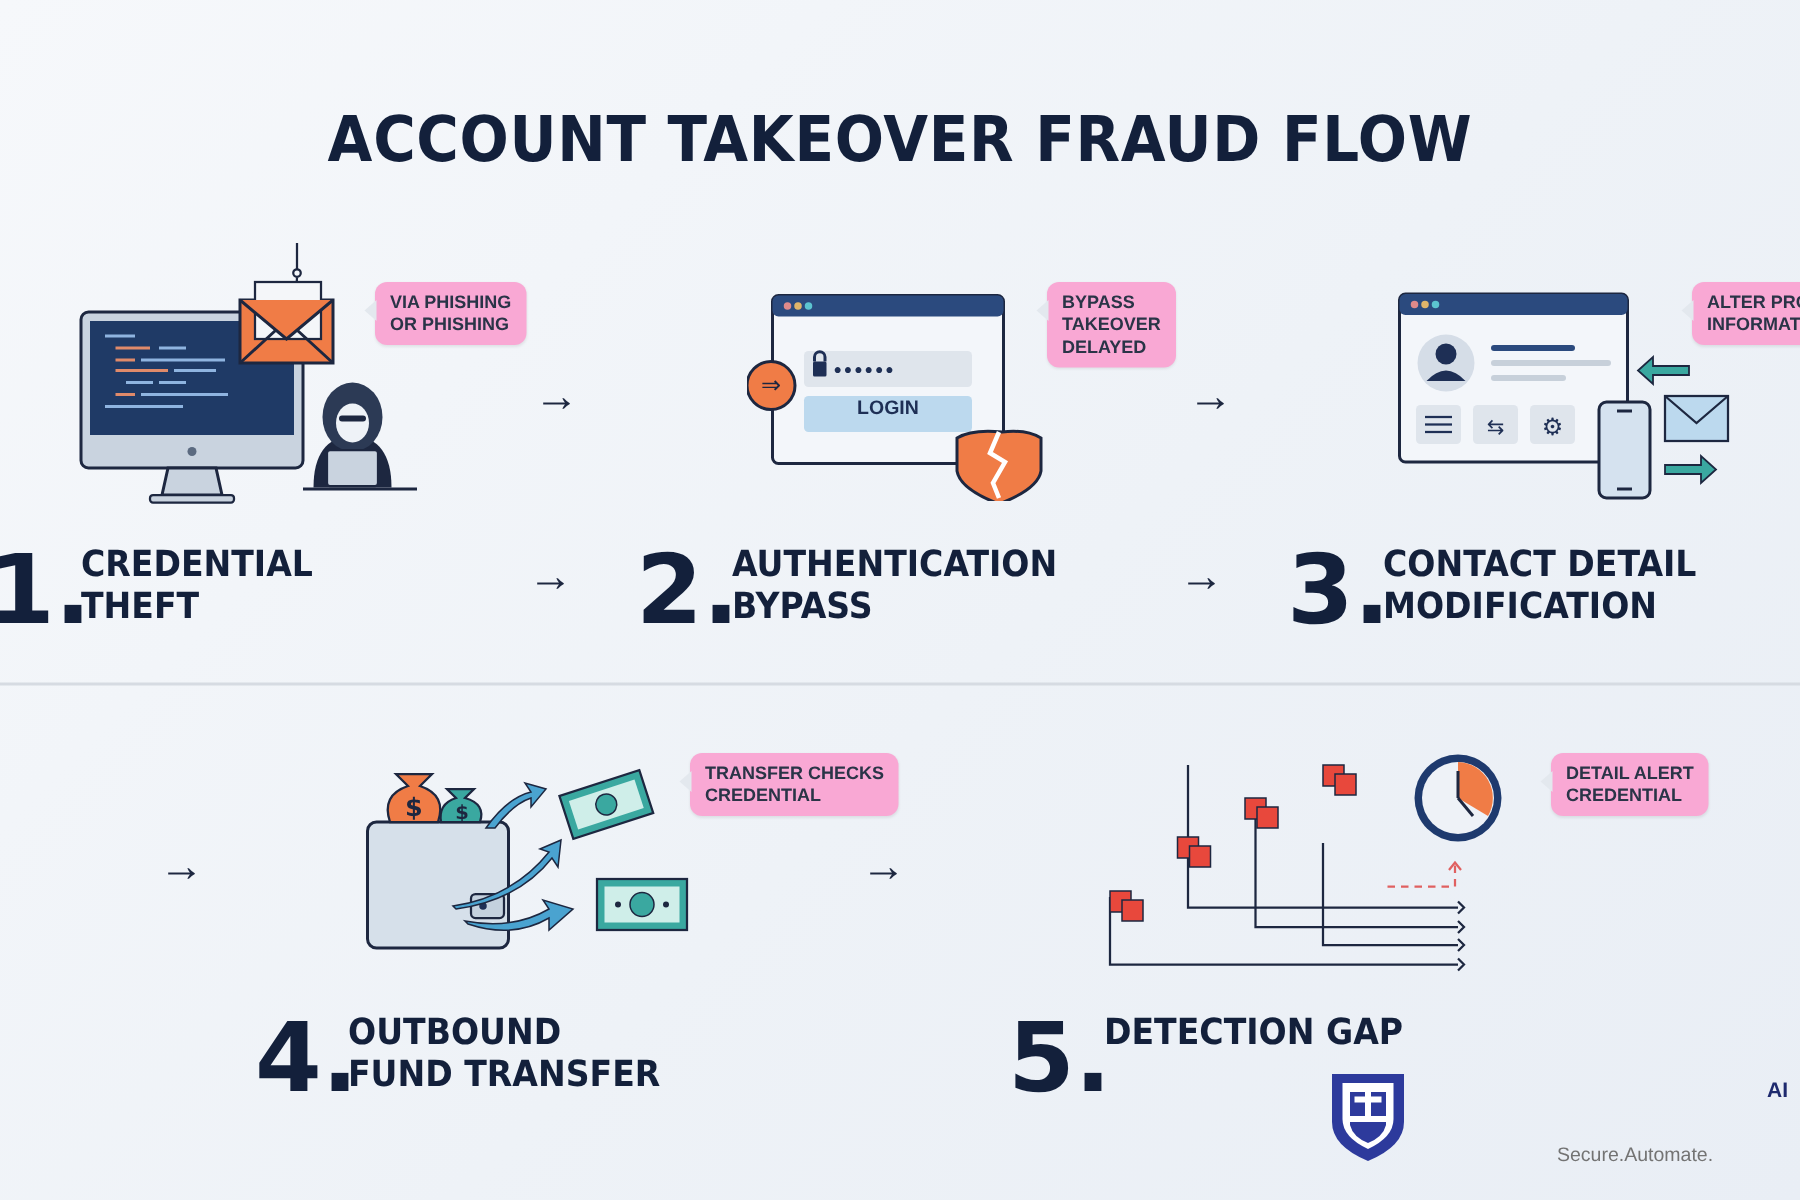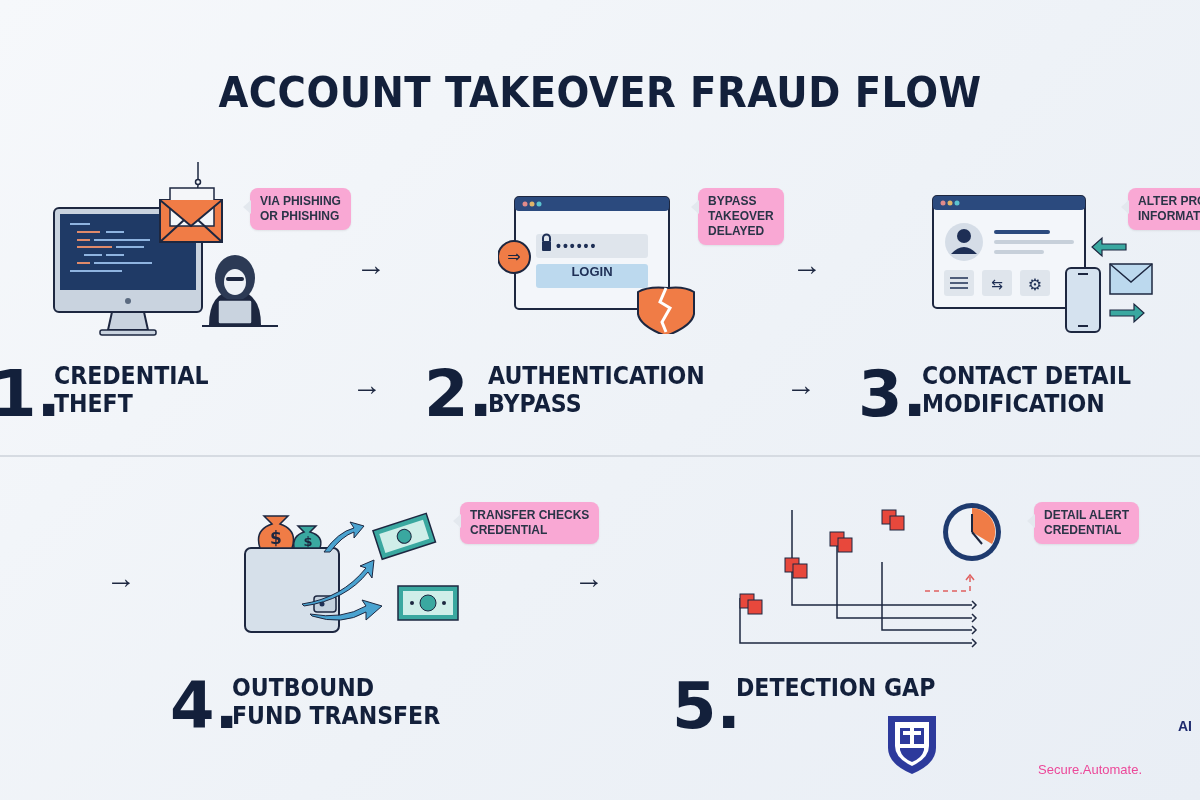--- a/index.html
+++ b/index.html
@@ -23,21 +23,21 @@
     box-shadow: 0 1px 2px rgba(0,0,0,0.08);
   }
   .bubble::before {
     content: ""; position: absolute; left: -7px; top: 12px;
     border-top: 7px solid transparent; border-bottom: 7px solid transparent; border-right: 8px solid #e3e8ee;
   }
   .bubble span { display: block; white-space: nowrap; }
   .arrow { font-size: 30px; color: #1d2740; line-height: 1; }
   .logo-text { font-size: 36px; font-weight: 700; color: #1e2a6e; font-family: "DejaVu Sans", sans-serif; letter-spacing: -1px; }
   .logo-ai { font-size: 14px; font-weight: 700; color: #1e2a6e; }
-  .logo-tag { font-size: 13px; color: #ec4899; }
+  .logo-tag { font-size: 13px; color: #737373; }
 </style>
 </head>
 <body>
 
 <div class="abs title">ACCOUNT TAKEOVER FRAUD FLOW</div>
 
 <div class="abs" style="left:52px;top:160px;width:230px;height:180px;">
   <svg width="230" height="180" viewBox="0 0 230 180">
     <rect x="2" y="48" width="148" height="104" rx="5" fill="#c9d3df" stroke="#1d2740" stroke-width="2"></rect>
     <rect x="8" y="54" width="136" height="76" fill="#1f3a66"></rect>

